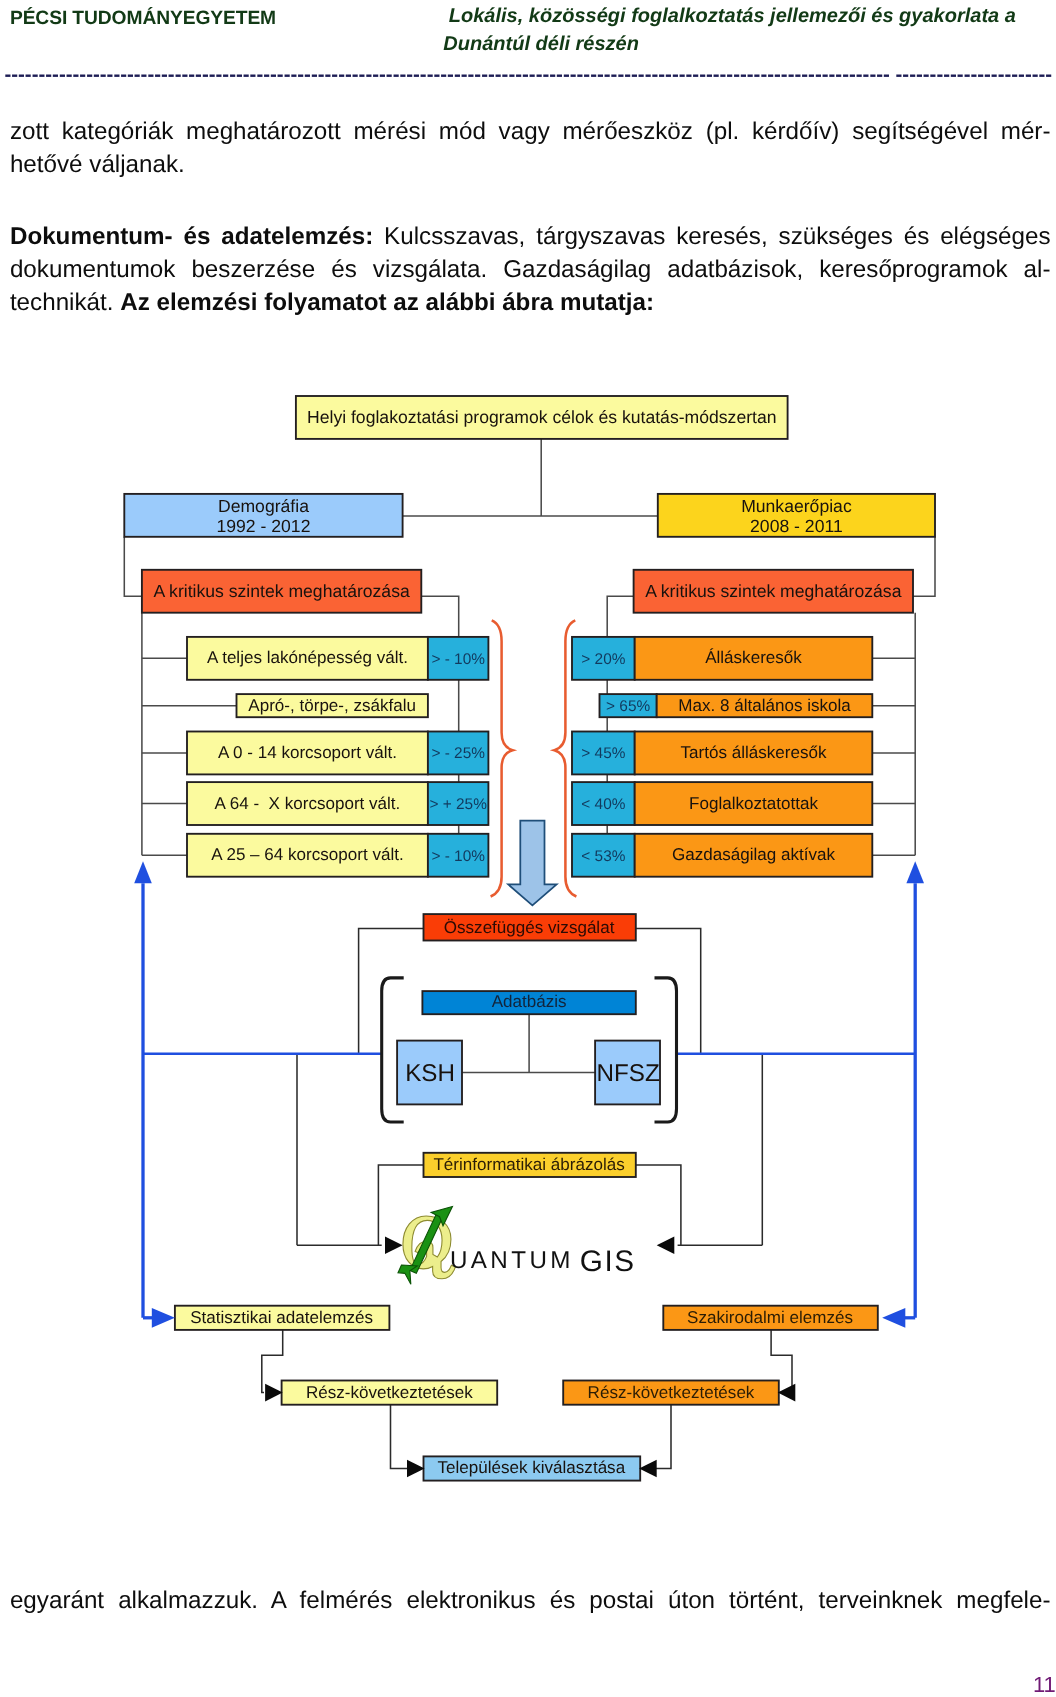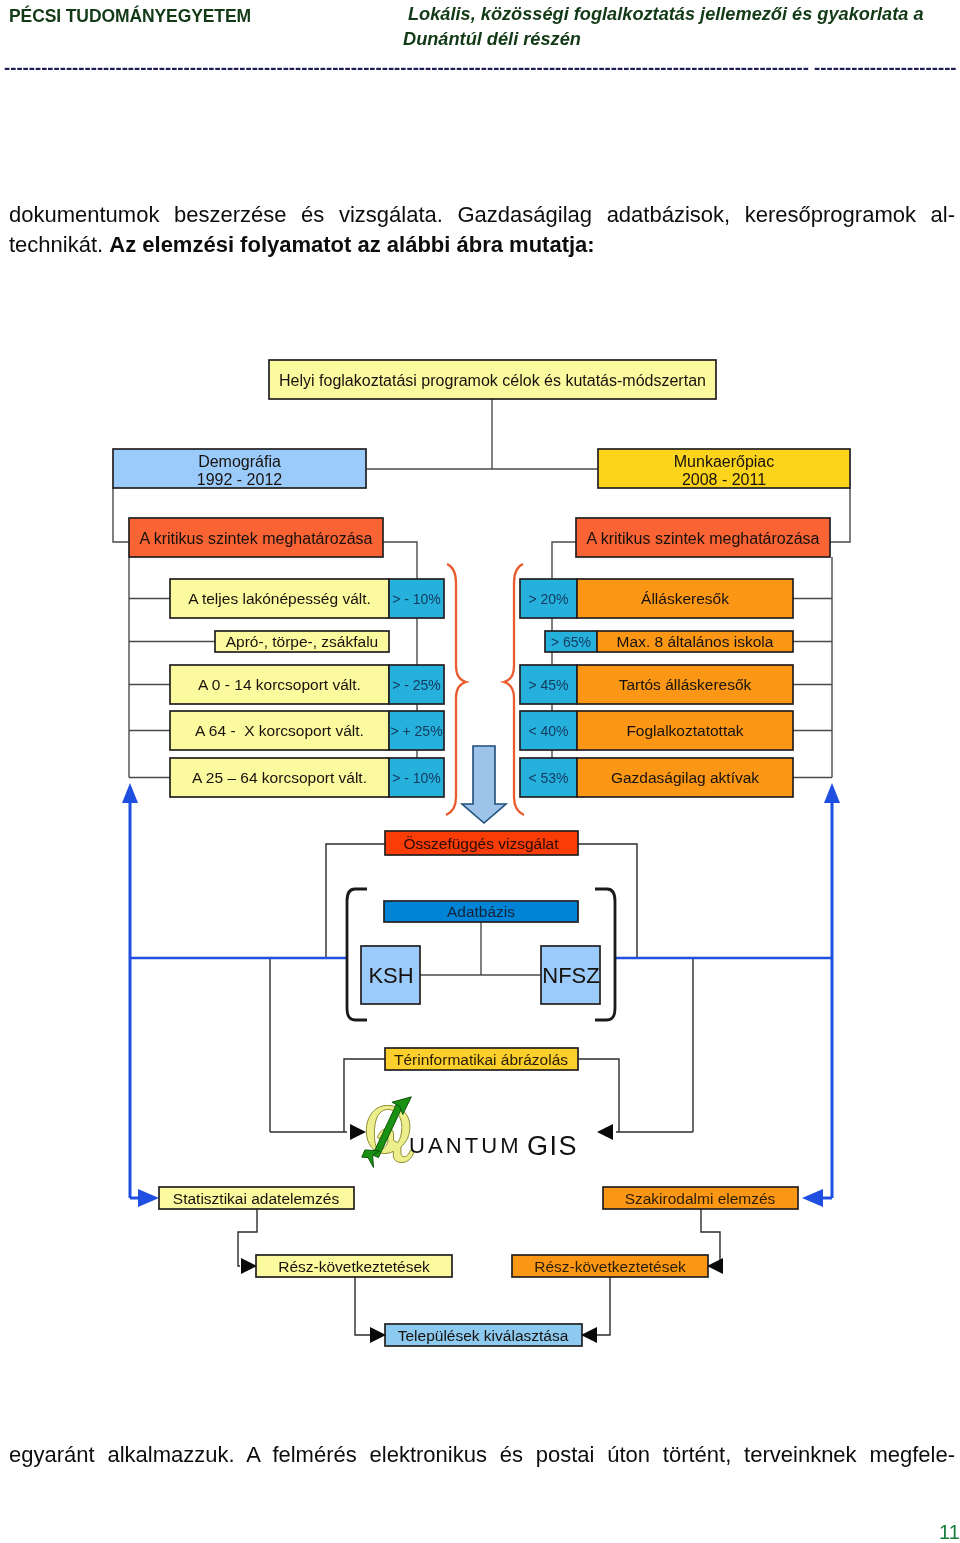--- a/index.html
+++ b/index.html
@@ -5,40 +5,43 @@
   html,body{margin:0;padding:0;}
   body{width:960px;height:1543px;background:#ffffff;font-family:"Liberation Sans",sans-serif;position:relative;overflow:hidden;}
   .page{position:absolute;left:0;top:0;width:960px;height:1427px;}
   .hdr-left{position:absolute;left:9px;top:6px;font:bold 17.5px "Liberation Sans",sans-serif;color:#123a16;letter-spacing:-0.1px;}
   .hdr-right{position:absolute;left:403px;top:2px;width:560px;text-align:left;font:bold italic 18.2px "Liberation Sans",sans-serif;color:#123a16;line-height:25px;}
   .dashrule{position:absolute;left:4px;top:57px;width:956px;font:bold 18.6px "Liberation Sans",sans-serif;color:#1d1d55;letter-spacing:0px;white-space:pre;overflow:hidden;}
   .para{position:absolute;font:22px "Liberation Sans",sans-serif;color:#0d0d0d;line-height:30px;text-align:justify;text-justify:inter-word;}
   .para .ln{display:block;text-align-last:justify;white-space:pre;}
   .para .lastln{text-align-last:left;}
   .para b{font-weight:bold;}
-  .pageno{position:absolute;left:939px;top:1521px;font:20px "Liberation Sans",sans-serif;color:#15803d;}
+  .pageno{position:absolute;left:939px;top:1521px;font:20px "Liberation Sans",sans-serif;color:#701a75;}
   svg{display:block;}
   .dg{position:absolute;left:0;top:0;}
   .dg text{font-family:"Liberation Sans",sans-serif;dominant-baseline:central;white-space:pre;}
 </style>
 </head>
 <body>
 
 <div class="page">
   <div class="hdr-left">PÉCSI TUDOMÁNYEGYETEM</div>
   <div class="hdr-right">
     <div style="padding-left:5px">Lokális, közösségi foglalkoztatás jellemezői és gyakorlata a</div>
     <div>Dunántúl déli részén</div>
   </div>
   <div class="dashrule">---------------------------------------------------------------------------------------------------------------------------------- -----------------------</div>
 
   <div class="para" style="left:9px;top:104px;width:946px;">
+    <span class="ln">zott kategóriák meghatározott mérési mód vagy mérőeszköz (pl. kérdőív) segítségével mér-</span>
+    <span class="ln lastln">hetővé váljanak.</span>
   </div>
 
   <div class="para" style="left:9px;top:200px;width:946px;">
+    <span class="ln"><b>Dokumentum- és adatelemzés:</b><span> Kulcsszavas, tárgyszavas keresés, szükséges és elégséges</span></span>
     <span class="ln">dokumentumok beszerzése és vizsgálata. Gazdaságilag adatbázisok, keresőprogramok al-</span>
     <span class="ln lastln"><span>technikát. </span><b>Az elemzési folyamatot az alábbi ábra mutatja:</b></span>
   </div>
 
   <div class="para" style="left:9px;top:1440px;width:946px;">
     <span class="ln">egyaránt alkalmazzuk. A felmérés elektronikus és postai úton történt, terveinknek megfele-</span>
   </div>
 
   <div class="pageno">11</div>
 

